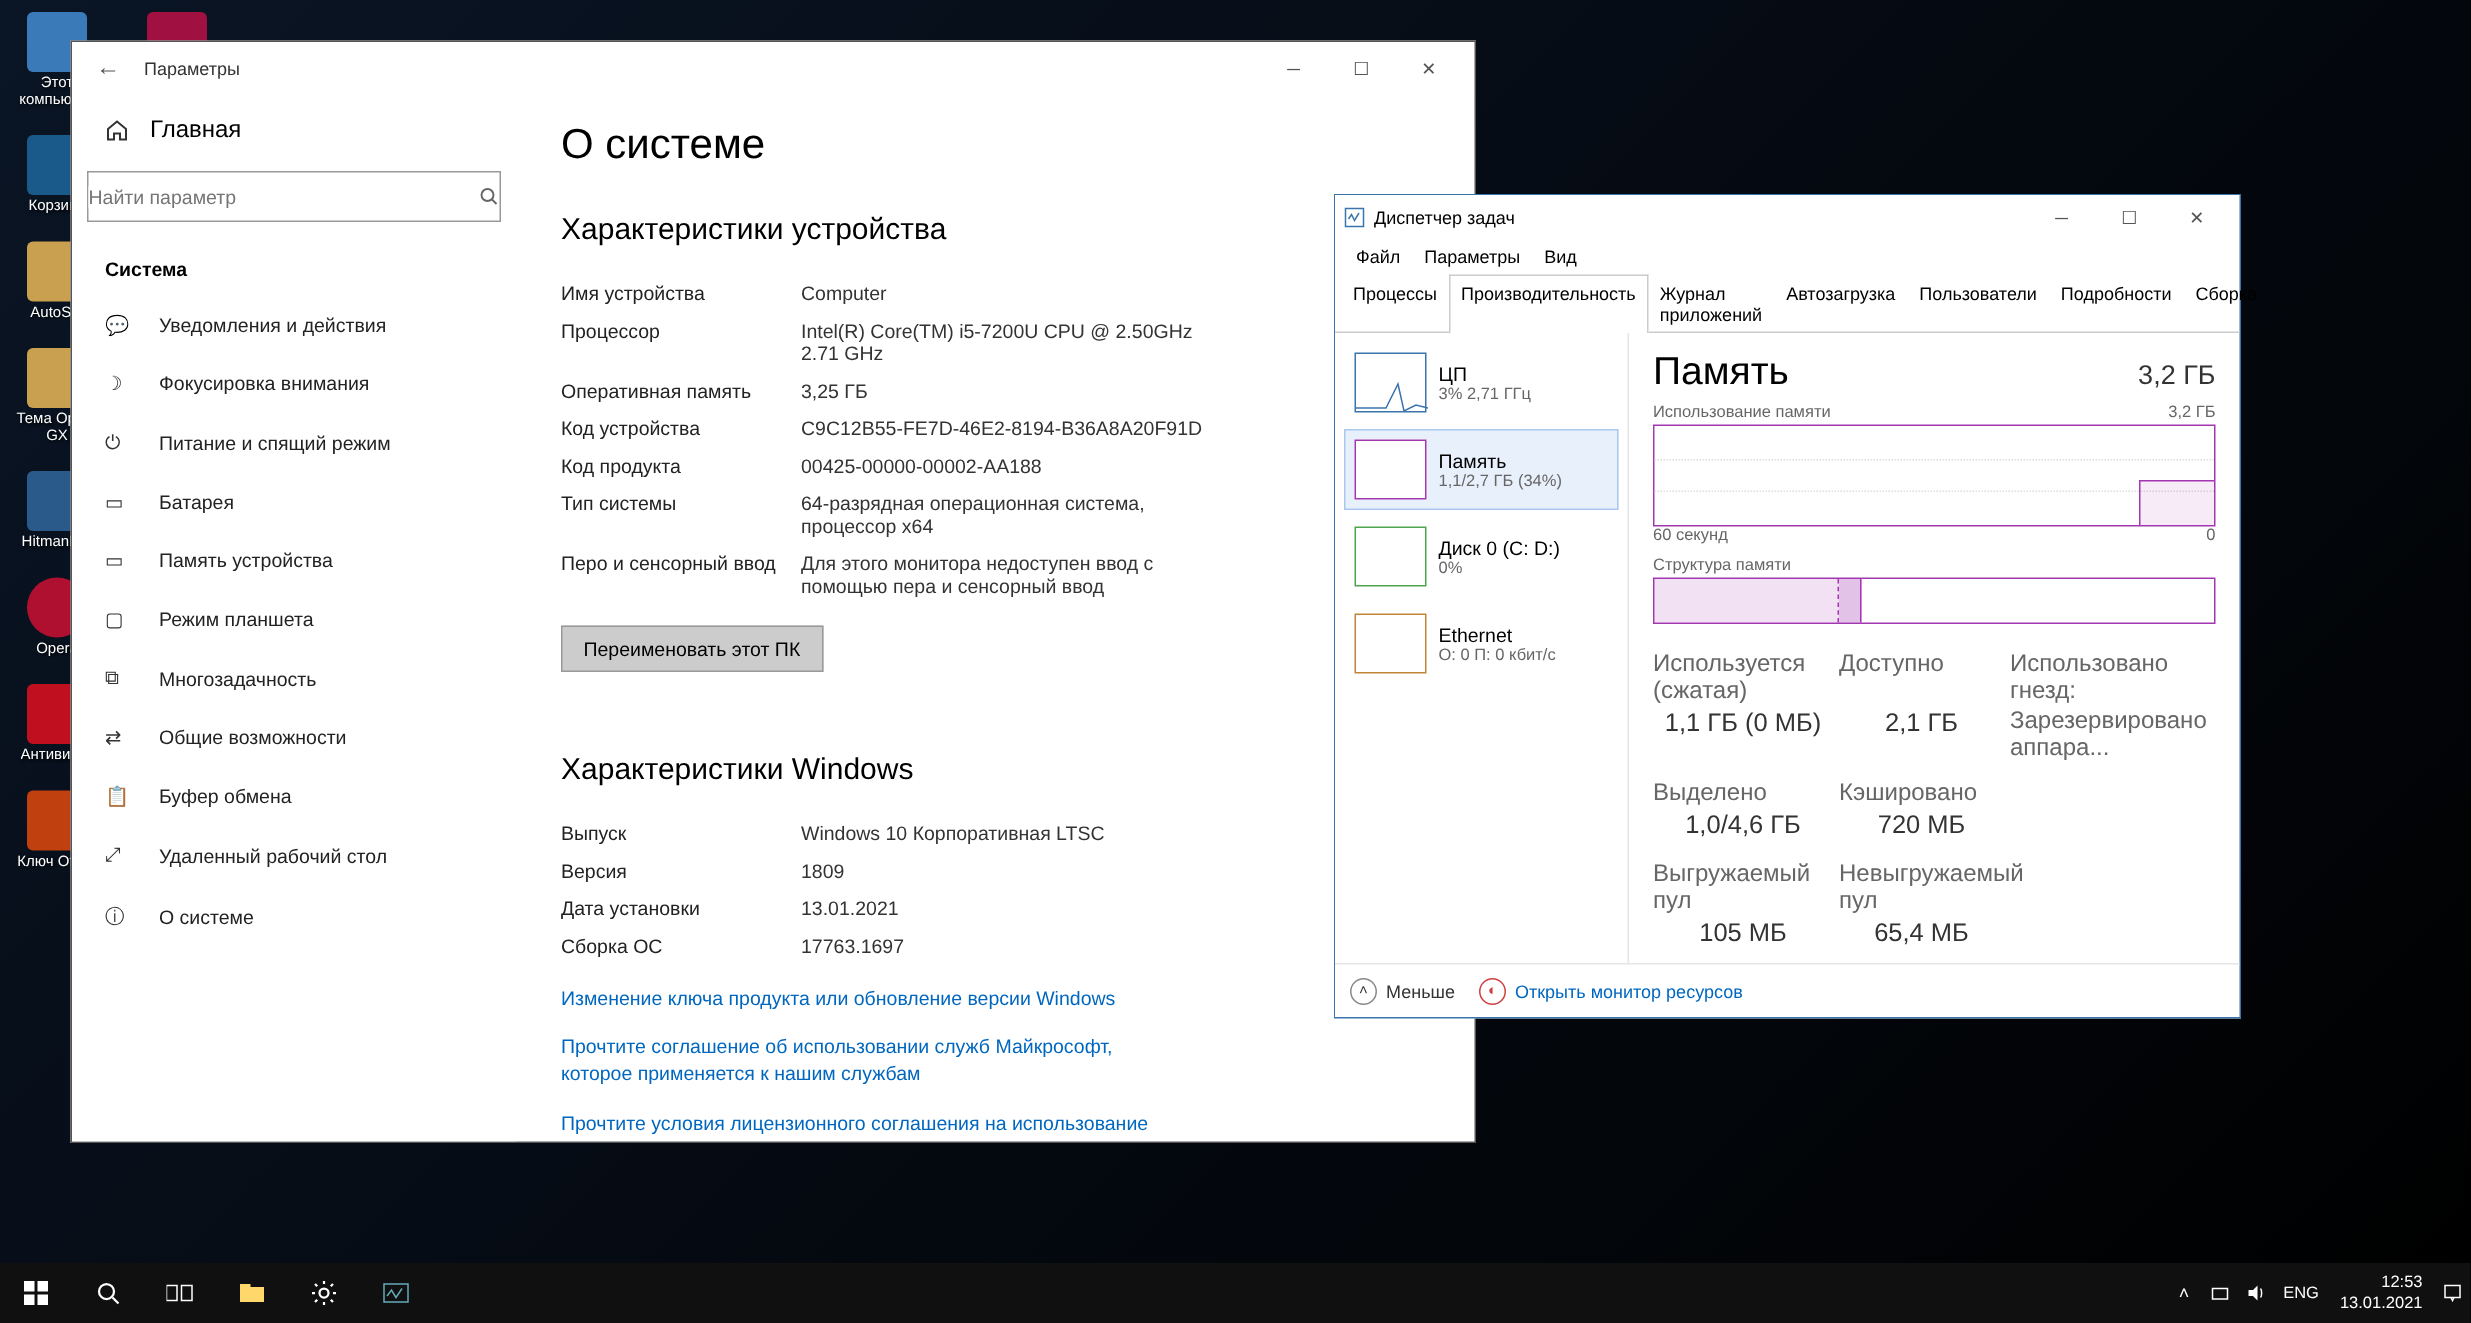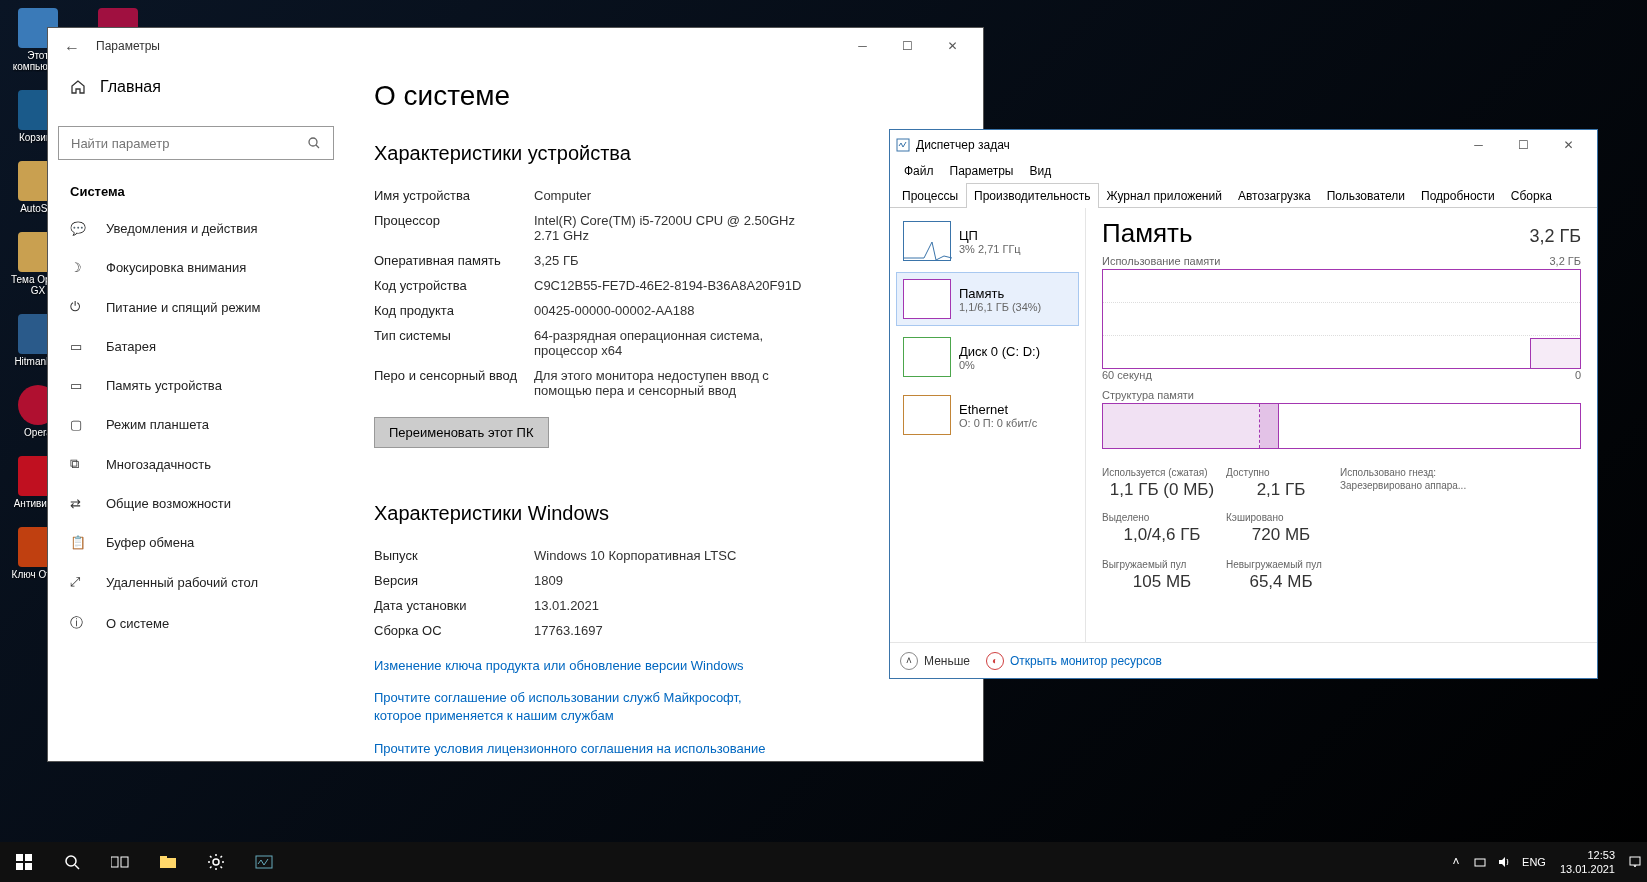--- a/index.html
+++ b/index.html
@@ -25,38 +25,38 @@
 .titlebar { height: 36px; display: flex; align-items: center; padding: 0 8px; }
 .titlebar-back { width: 32px; height: 32px; display: flex; align-items: center; justify-content: center; cursor: pointer; font-size: 16px; color: #555; }
 .titlebar-title { margin-left: 8px; font-size: 12px; color: #333; }
 .titlebar-ctrls { margin-left: auto; display: flex; }
 .win-ctrl { width: 45px; height: 30px; display: flex; align-items: center; justify-content: center; cursor: pointer; font-size: 12px; color: #555; }
 
 .settings-body { flex: 1; display: flex; overflow: hidden; }
 .settings-side { width: 296px; background: #fff; padding: 0 10px; overflow-y: auto; }
 .home-row { display: flex; align-items: center; padding: 14px 12px; cursor: pointer; }
 .home-row .ic { margin-right: 14px; color: #333; }
-.search-box { margin: 16px 0 14px 0; height: 34px; border: 1px solid #999; display: flex; align-items: center; padding: 0 12px; }
+.search-box { margin: 4px 0 14px 0; height: 34px; border: 1px solid #999; display: flex; align-items: center; padding: 0 0; }
 .search-box input { flex: 1; border: none; outline: none; font-size: 13px; }
 .cat-title { font-size: 13px; font-weight: 600; padding: 10px 12px; }
 .nav-item { display: flex; align-items: center; padding: 12px 12px; cursor: pointer; font-size: 13px; color: #222; }
 .nav-item .ic { width: 20px; margin-right: 16px; color: #333; }
 
 .settings-main { flex: 1; padding: 16px 30px; overflow-y: auto; }
 .settings-main h1 { font-size: 28px; font-weight: 400; margin-bottom: 30px; }
 .settings-main h2 { font-size: 20px; font-weight: 400; margin: 6px 0 18px 0; }
 .spec-row { display: flex; padding: 5px 0; font-size: 13px; }
 .spec-label { width: 160px; color: #222; }
 .spec-value { flex: 1; color: #333; max-width: 280px; }
 .rename-btn { margin-top: 14px; padding: 7px 14px; background: #ccc; border: 1px solid #999; font-size: 13px; cursor: pointer; }
 .win-specs { margin-top: 54px; }
 .link { color: #0067c0; font-size: 13px; cursor: pointer; display: block; margin: 14px 0; max-width: 400px; line-height: 1.4; }
 
 
-.window-taskmgr { position: absolute; left: 889px; top: 129px; width: 709px; height: 550px; background: #fff; border: 1px solid #3a74aa; display: flex; flex-direction: column; }
+.window-taskmgr { position: absolute; left: 889px; top: 129px; width: 605px; height: 550px; background: #fff; border: 1px solid #3a74aa; display: flex; flex-direction: column; }
 .tm-titlebar { height: 30px; display: flex; align-items: center; padding: 0 6px; font-size: 12px; }
 .tm-titlebar .ic { margin-right: 6px; }
 .tm-menubar { display: flex; padding: 0 6px; font-size: 12px; }
 .tm-menu { padding: 4px 8px; cursor: pointer; }
 .tm-tabs { display: flex; border-bottom: 1px solid #ccc; font-size: 12px; padding: 0 4px; }
 .tm-tab { padding: 5px 7px; cursor: pointer; border: 1px solid transparent; border-bottom: none; position: relative; top: 1px; }
 .tm-tab.active { border-color: #ccc; background: #fff; }
 .tm-body { flex: 1; display: flex; overflow: hidden; }
 .tm-side { width: 196px; border-right: 1px solid #e5e5e5; overflow-y: auto; padding: 6px; }
 .tm-side-item { padding: 6px; display: flex; cursor: pointer; border: 1px solid transparent; margin-bottom: 4px; }
@@ -79,21 +79,21 @@
 .tm-graph-grid::before, .tm-graph-grid::after { content: ''; position: absolute; left: 0; right: 0; height: 0; border-top: 1px dotted #ddd; }
 .tm-graph-grid::before { top: 33%; }
 .tm-graph-grid::after { top: 66%; }
 .tm-axis { display: flex; justify-content: space-between; font-size: 11px; color: #666; }
 .tm-struct-label { font-size: 11px; color: #666; margin-top: 8px; }
 .tm-struct { height: 46px; border: 1px solid #a336b1; margin-top: 2px; display: flex; }
 .tm-struct-seg { height: 100%; }
 .tm-struct-seg.used { width: 33%; background: rgba(163,54,177,0.15); border-right: 1px dashed #a336b1; }
 .tm-struct-seg.mod { width: 4%; background: rgba(163,54,177,0.3); border-right: 1px solid #a336b1; }
 .tm-stats { display: grid; grid-template-columns: 120px 110px auto; margin-top: 18px; column-gap: 4px; row-gap: 2px; }
-.tm-stat-label { font-size: 10px; color: #666; }
+.tm-stat-label { font-size: 16px; color: #666; }
 .tm-stat-value { font-size: 17px; color: #333; text-align: center; }
 .tm-stats2 { display: grid; grid-template-columns: 120px 110px; margin-top: 14px; column-gap: 4px; row-gap: 2px; }
 .tm-footer { height: 36px; border-top: 1px solid #e5e5e5; display: flex; align-items: center; padding: 0 10px; font-size: 12px; }
 .tm-fewer { display: flex; align-items: center; cursor: pointer; color: #333; }
 .tm-fewer .circ { width: 18px; height: 18px; border: 1px solid #888; border-radius: 50%; display: flex; align-items: center; justify-content: center; margin-right: 6px; font-size: 10px; }
 .tm-monitor { margin-left: 16px; display: flex; align-items: center; cursor: pointer; color: #0067c0; }
 .tm-monitor .circ { width: 18px; height: 18px; border: 1px solid #d04040; border-radius: 50%; display: flex; align-items: center; justify-content: center; margin-right: 6px; font-size: 10px; color: #d04040; }
 
 svg { display: block; }
 </style>
@@ -312,21 +312,21 @@
           </div>
         <div class="tm-side-info">
             <div class="tm-side-title">ЦП</div>
             <div class="tm-side-sub">3% 2,71 ГГц</div>
           </div>
       </div>
       <div class="tm-side-item selected">
         <div class="tm-side-graph mem"></div>
         <div class="tm-side-info">
             <div class="tm-side-title">Память</div>
-            <div class="tm-side-sub">1,1/6,1 ГБ (34%)</div>
+            <div class="tm-side-sub">1,1/2,7 ГБ (34%)</div>
           </div>
       </div>
       <div class="tm-side-item">
         <div class="tm-side-graph disk"></div>
         <div class="tm-side-info">
             <div class="tm-side-title">Диск 0 (C: D:)</div>
             <div class="tm-side-sub">0%</div>
           </div>
       </div>
       <div class="tm-side-item">

